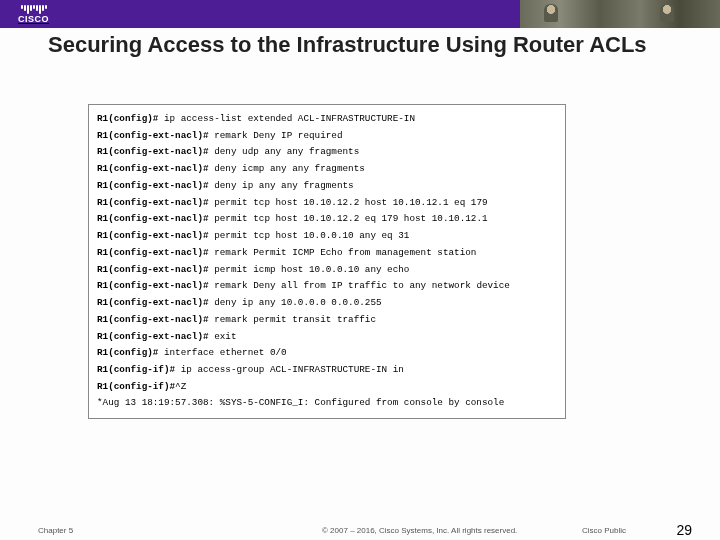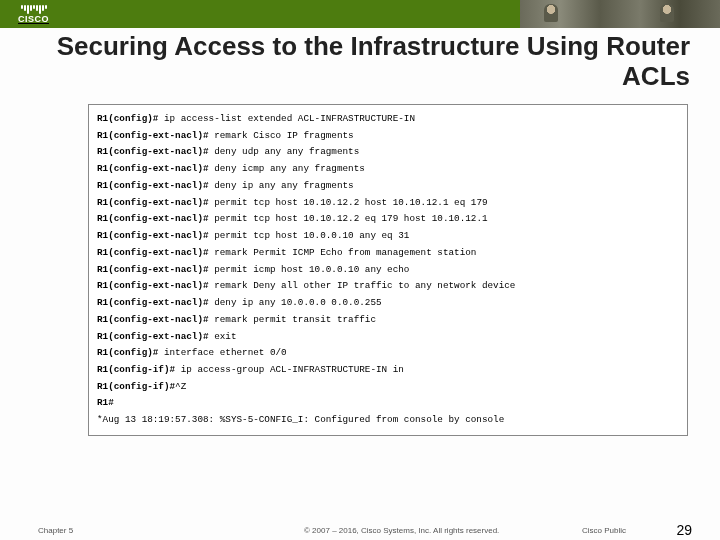--- a/index.html
+++ b/index.html
@@ -9,21 +9,21 @@
     background: #fdfdfd;
     position: relative;
     font-family: Arial, Helvetica, sans-serif;
     overflow: hidden;
   }
   .header-bar {
     position: absolute;
     top: 0; left: 0;
     width: 100%;
     height: 28px;
-    background: #4d7c0f;
+    background: #4c1d95;
     display: flex;
     align-items: center;
     justify-content: space-between;
     text-decoration: underline;
   }
   .cisco-logo {
     color: #fff;
     font-size: 9px;
     font-weight: bold;
     padding-left: 18px;
@@ -62,31 +62,30 @@
                 #5a5a4a;
     border-radius: 6px 6px 2px 2px;
   }
   .header-photo::before { left: 24px; }
   .header-photo::after { left: 140px; }
   .slide-title {
     position: absolute;
     top: 32px;
     left: 48px;
     right: 30px;
-    font-size: 26px;
+    font-size: 22px;
     font-weight: bold;
     color: #222;
     line-height: 1.15;
-    text-align: right;
   }
   .terminal-box {
     position: absolute;
     top: 104px;
     left: 88px;
-    width: 600px;
+    width: 478px;
     border: 1px solid #888;
     background: #fff;
     padding: 6px 8px 6px 8px;
     font-family: "Courier New", monospace;
     font-size: 9.3px;
     line-height: 1.8;
     color: #000;
   }
   .terminal-box .line { white-space: pre; }
   .terminal-box .bold { font-weight: bold; }
@@ -94,21 +93,21 @@
     position: absolute;
     bottom: 10px;
     left: 0;
     width: 100%;
     display: flex;
     align-items: center;
     font-size: 8px;
     color: #555;
   }
   .footer-chapter { position: absolute; left: 38px; }
-  .footer-copy { position: absolute; left: 304px; }
+  .footer-copy { position: absolute; left: 322px; }
   .footer-public { position: absolute; right: 94px; }
   .footer-page { position: absolute; right: 28px; font-size: 14px; color: #000; }
 </style>
 </head>
 <body>
 
 <div class="header-bar">
   <div class="cisco-logo">
     <div class="cisco-bars">
       <span class="b1"></span>
@@ -123,37 +122,36 @@
     </div>
     <span>CISCO</span>
   </div>
   <div class="header-photo"></div>
 </div>
 
 <div class="slide-title">Securing Access to the Infrastructure Using Router ACLs</div>
 
 <div class="terminal-box" id="terminal">
     <div class="line"><span class="bold">R1(config)#</span><span> ip access-list extended ACL-INFRASTRUCTURE-IN</span></div>
-    <div class="line"><span class="bold">R1(config-ext-nacl)#</span><span> remark Cisco IP fragments</span></div>
+    <div class="line"><span class="bold">R1(config-ext-nacl)#</span><span> remark Deny IP required</span></div>
     <div class="line"><span class="bold">R1(config-ext-nacl)#</span><span> deny udp any any fragments</span></div>
     <div class="line"><span class="bold">R1(config-ext-nacl)#</span><span> deny icmp any any fragments</span></div>
     <div class="line"><span class="bold">R1(config-ext-nacl)#</span><span> deny ip any any fragments</span></div>
     <div class="line"><span class="bold">R1(config-ext-nacl)#</span><span> permit tcp host 10.10.12.2 host 10.10.12.1 eq 179</span></div>
     <div class="line"><span class="bold">R1(config-ext-nacl)#</span><span> permit tcp host 10.10.12.2 eq 179 host 10.10.12.1</span></div>
     <div class="line"><span class="bold">R1(config-ext-nacl)#</span><span> permit tcp host 10.0.0.10 any eq 31</span></div>
     <div class="line"><span class="bold">R1(config-ext-nacl)#</span><span> remark Permit ICMP Echo from management station</span></div>
     <div class="line"><span class="bold">R1(config-ext-nacl)#</span><span> permit icmp host 10.0.0.10 any echo</span></div>
-    <div class="line"><span class="bold">R1(config-ext-nacl)#</span><span> remark Deny all other IP traffic to any network device</span></div>
+    <div class="line"><span class="bold">R1(config-ext-nacl)#</span><span> remark Deny all from IP traffic to any network device</span></div>
     <div class="line"><span class="bold">R1(config-ext-nacl)#</span><span> deny ip any 10.0.0.0 0.0.0.255</span></div>
     <div class="line"><span class="bold">R1(config-ext-nacl)#</span><span> remark permit transit traffic</span></div>
     <div class="line"><span class="bold">R1(config-ext-nacl)#</span><span> exit</span></div>
     <div class="line"><span class="bold">R1(config)#</span><span> interface ethernet 0/0</span></div>
     <div class="line"><span class="bold">R1(config-if)#</span><span> ip access-group ACL-INFRASTRUCTURE-IN in</span></div>
     <div class="line"><span class="bold">R1(config-if)#</span><span>^Z</span></div>
-    <div class="line"><span class="bold">R1#</span><span></span></div>
     <div class="line"><span>*Aug 13 18:19:57.308: %SYS-5-CONFIG_I: Configured from console by console</span></div>
   </div>
 
 <div class="footer">
   <span class="footer-chapter">Chapter 5</span>
   <span class="footer-copy">© 2007 – 2016, Cisco Systems, Inc. All rights reserved.</span>
   <span class="footer-public">Cisco Public</span>
   <span class="footer-page">29</span>
 </div>
 

